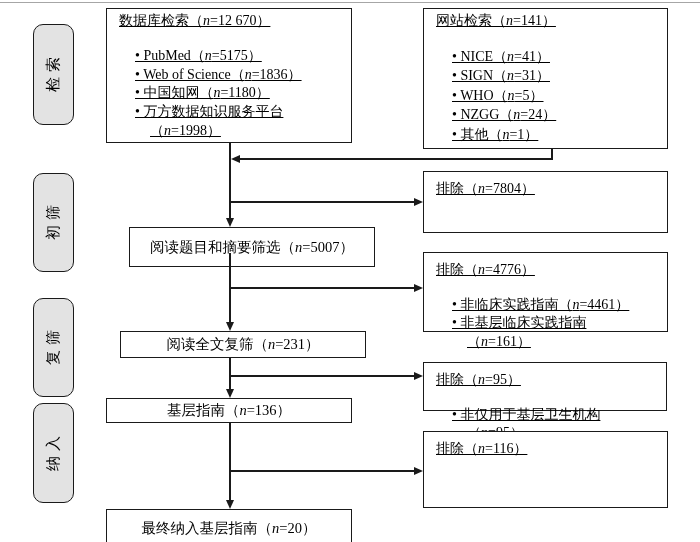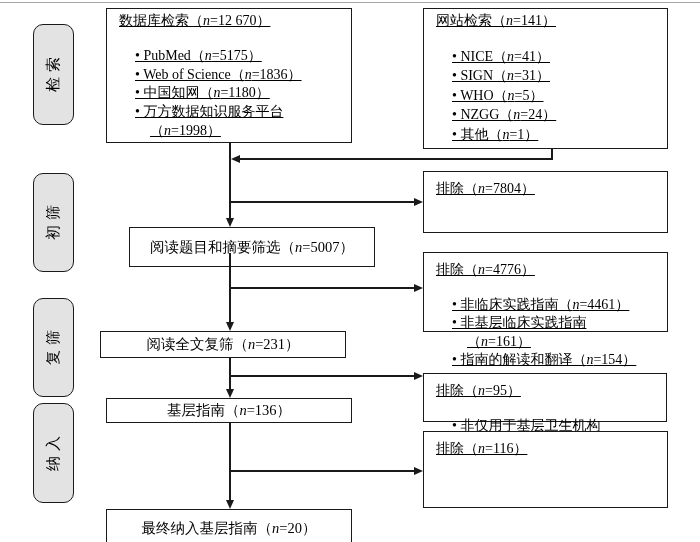--- a/index.html
+++ b/index.html
@@ -78,42 +78,41 @@
       <li>• SIGN（<i>n</i>=31）</li>
       <li>• WHO（<i>n</i>=5）</li>
       <li>• NZGG（<i>n</i>=24）</li>
       <li>• 其他（<i>n</i>=1）</li>
     </ul>
   </div>
 
   <div class="box center-box" style="left:116px;top:227px;width:246px;height:40px;margin-left:13px;">
     <span>阅读题目和摘要筛选（<i>n</i>=5007）</span>
   </div>
-  <div class="box center-box" style="left:100px;top:331px;width:246px;height:27px;">
+  <div class="box center-box" style="left:120px;top:331px;width:246px;height:27px;">
     <span>阅读全文复筛（<i>n</i>=231）</span>
   </div>
   <div class="box center-box" style="left:106px;top:398px;width:246px;height:25px;">
     <span>基层指南（<i>n</i>=136）</span>
   </div>
   <div class="box center-box" style="left:106px;top:509px;width:246px;height:38px;">
     <span>最终纳入基层指南（<i>n</i>=20）</span>
   </div>
 
   <div class="box list-box exc" style="left:423px;top:171px;width:245px;height:62px;">
     <div class="title">排除（<i>n</i>=7804）</div>
   </div>
   <div class="box list-box exc" style="left:423px;top:252px;width:245px;height:80px;">
     <div class="title">排除（<i>n</i>=4776）</div>
     <ul>
       <li>• 非临床实践指南（<i>n</i>=4461）</li>
       <li>• 非基层临床实践指南（<i>n</i>=161）</li>
-      <li>• 指南的解读和翻译（<i>n</i>=154）</li>
     </ul>
   </div>
-  <div class="box list-box exc" style="left:423px;top:373px;width:244px;height:49px;">
+  <div class="box list-box exc" style="left:423px;top:362px;width:244px;height:49px;">
     <div class="title">排除（<i>n</i>=95）</div>
     <ul>
       <li>• 非仅用于基层卫生机构（<i>n</i>=95）</li>
     </ul>
   </div>
   <div class="box list-box exc" style="left:423px;top:431px;width:245px;height:77px;">
     <div class="title">排除（<i>n</i>=116）</div>
   </div>
 
   <div class="vline" style="left:229px;top:143px;width:2px;height:76px;"></div>

